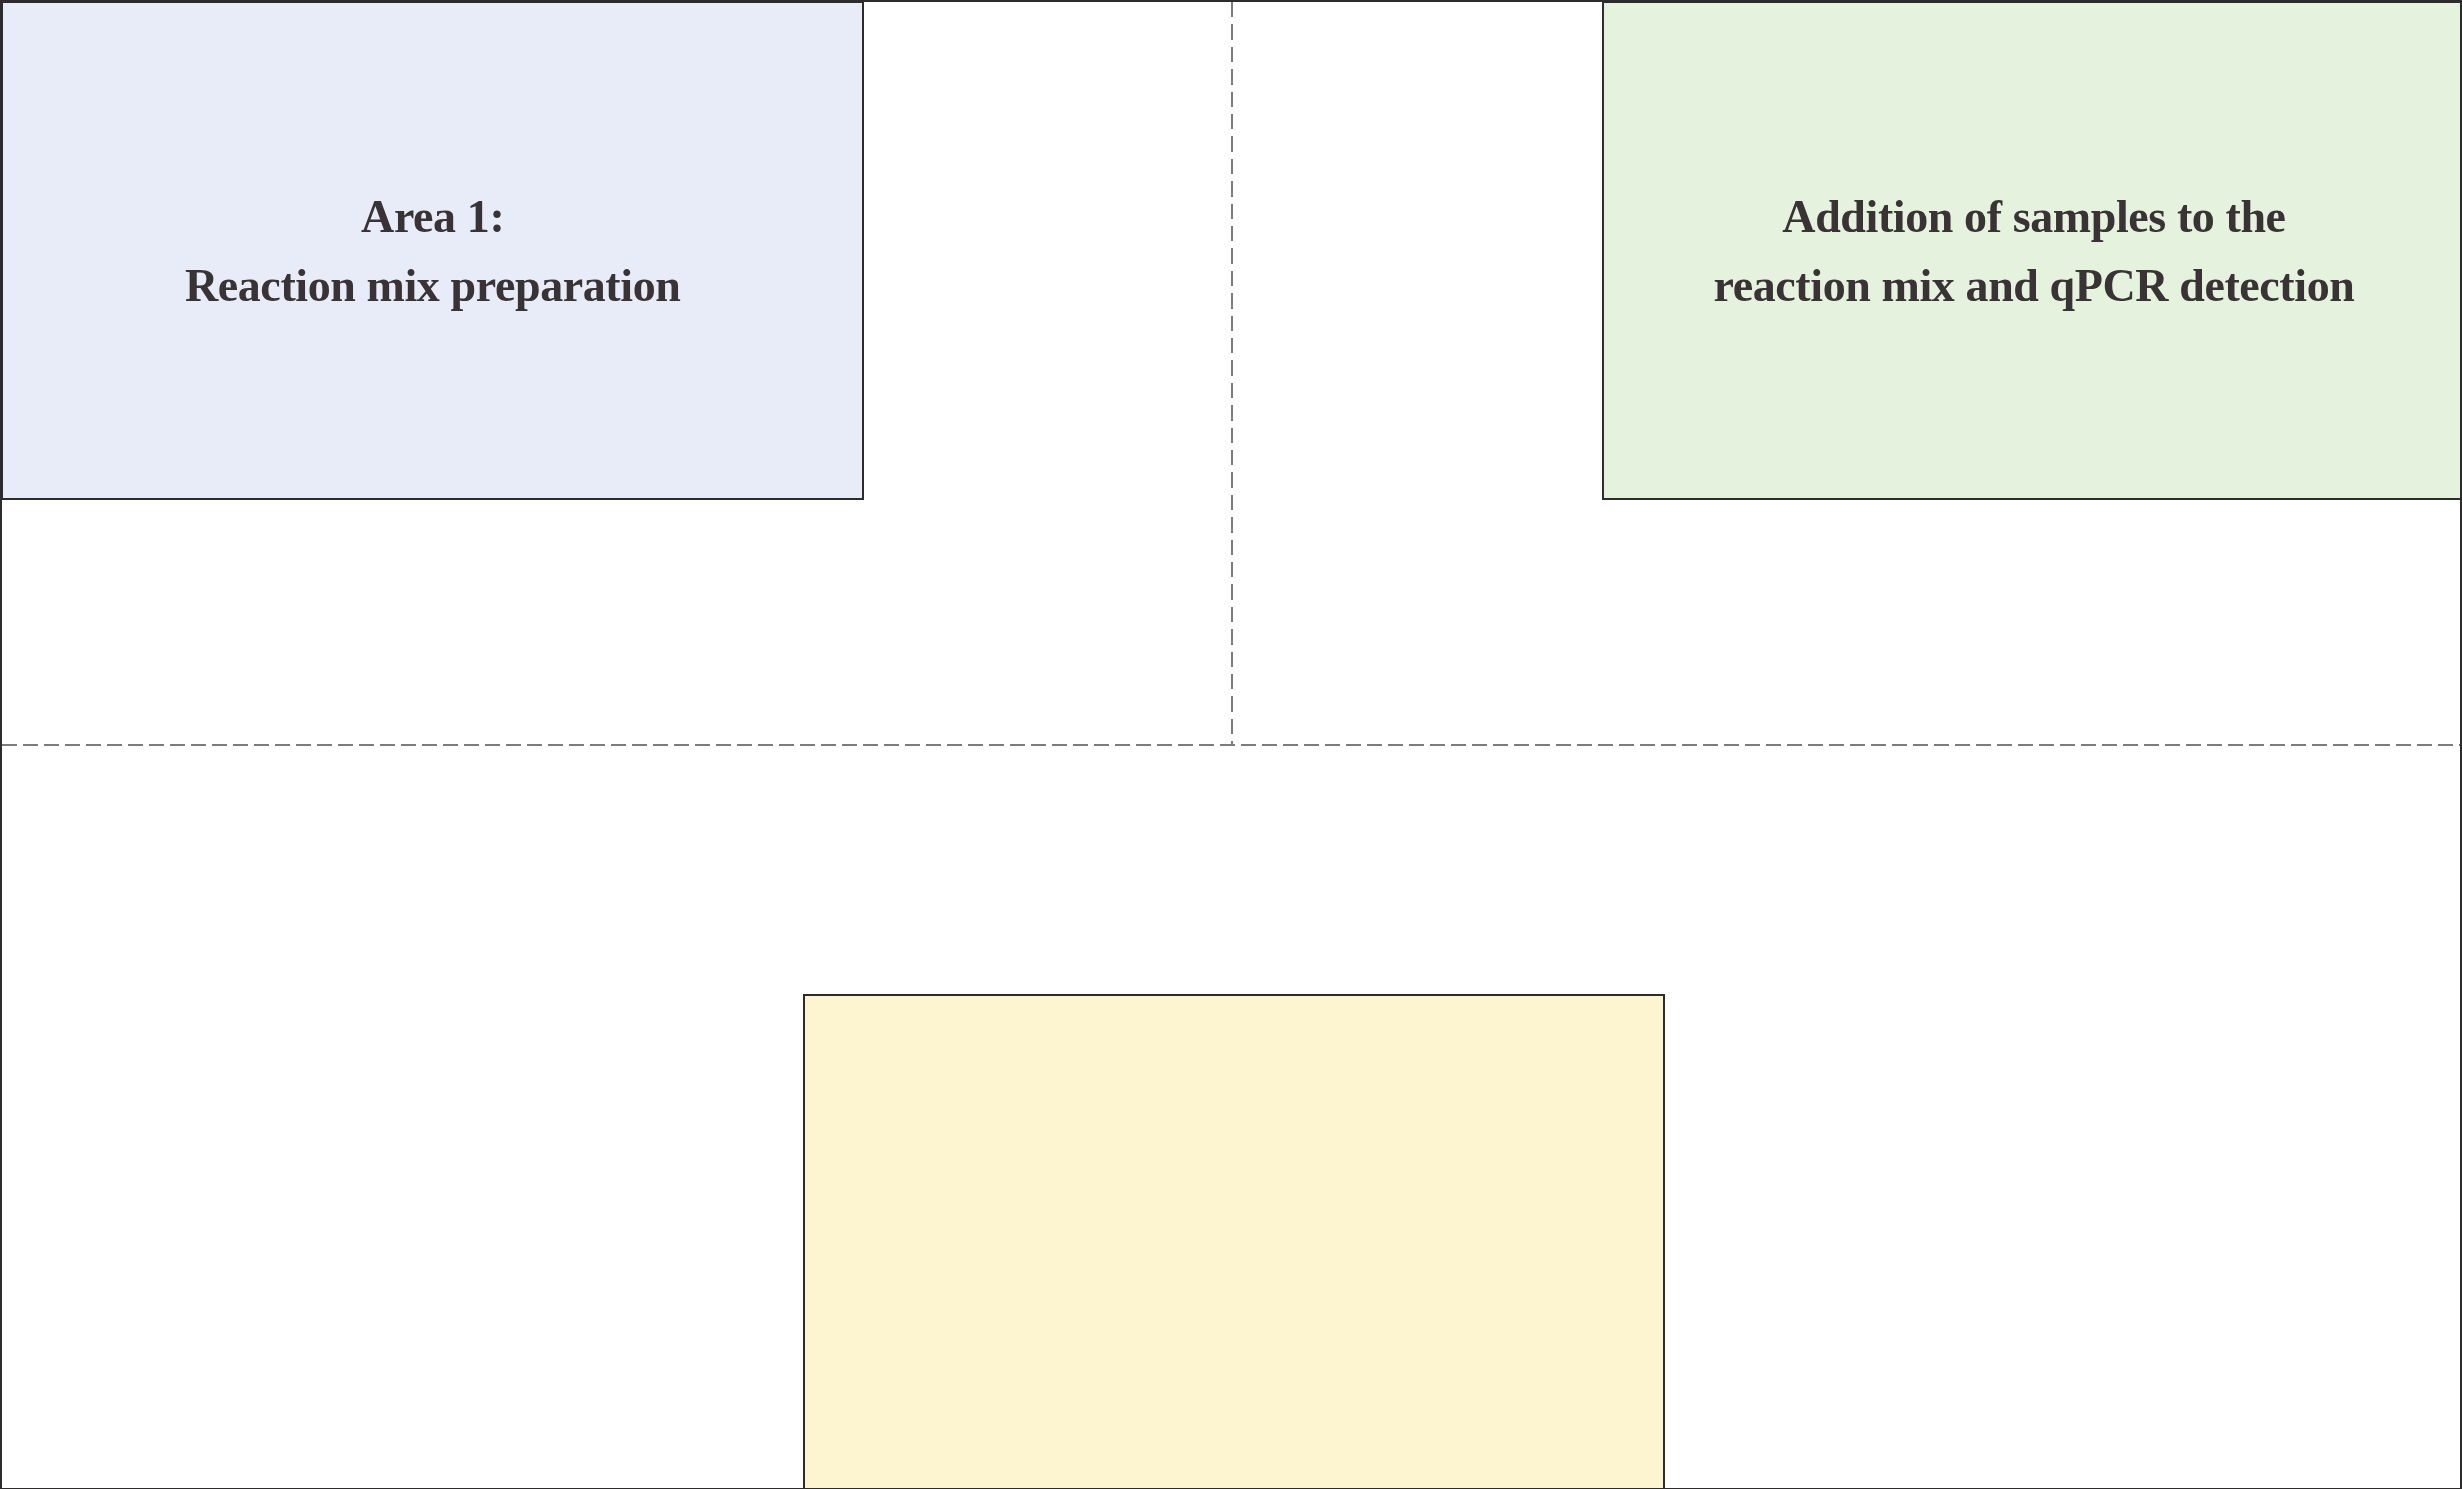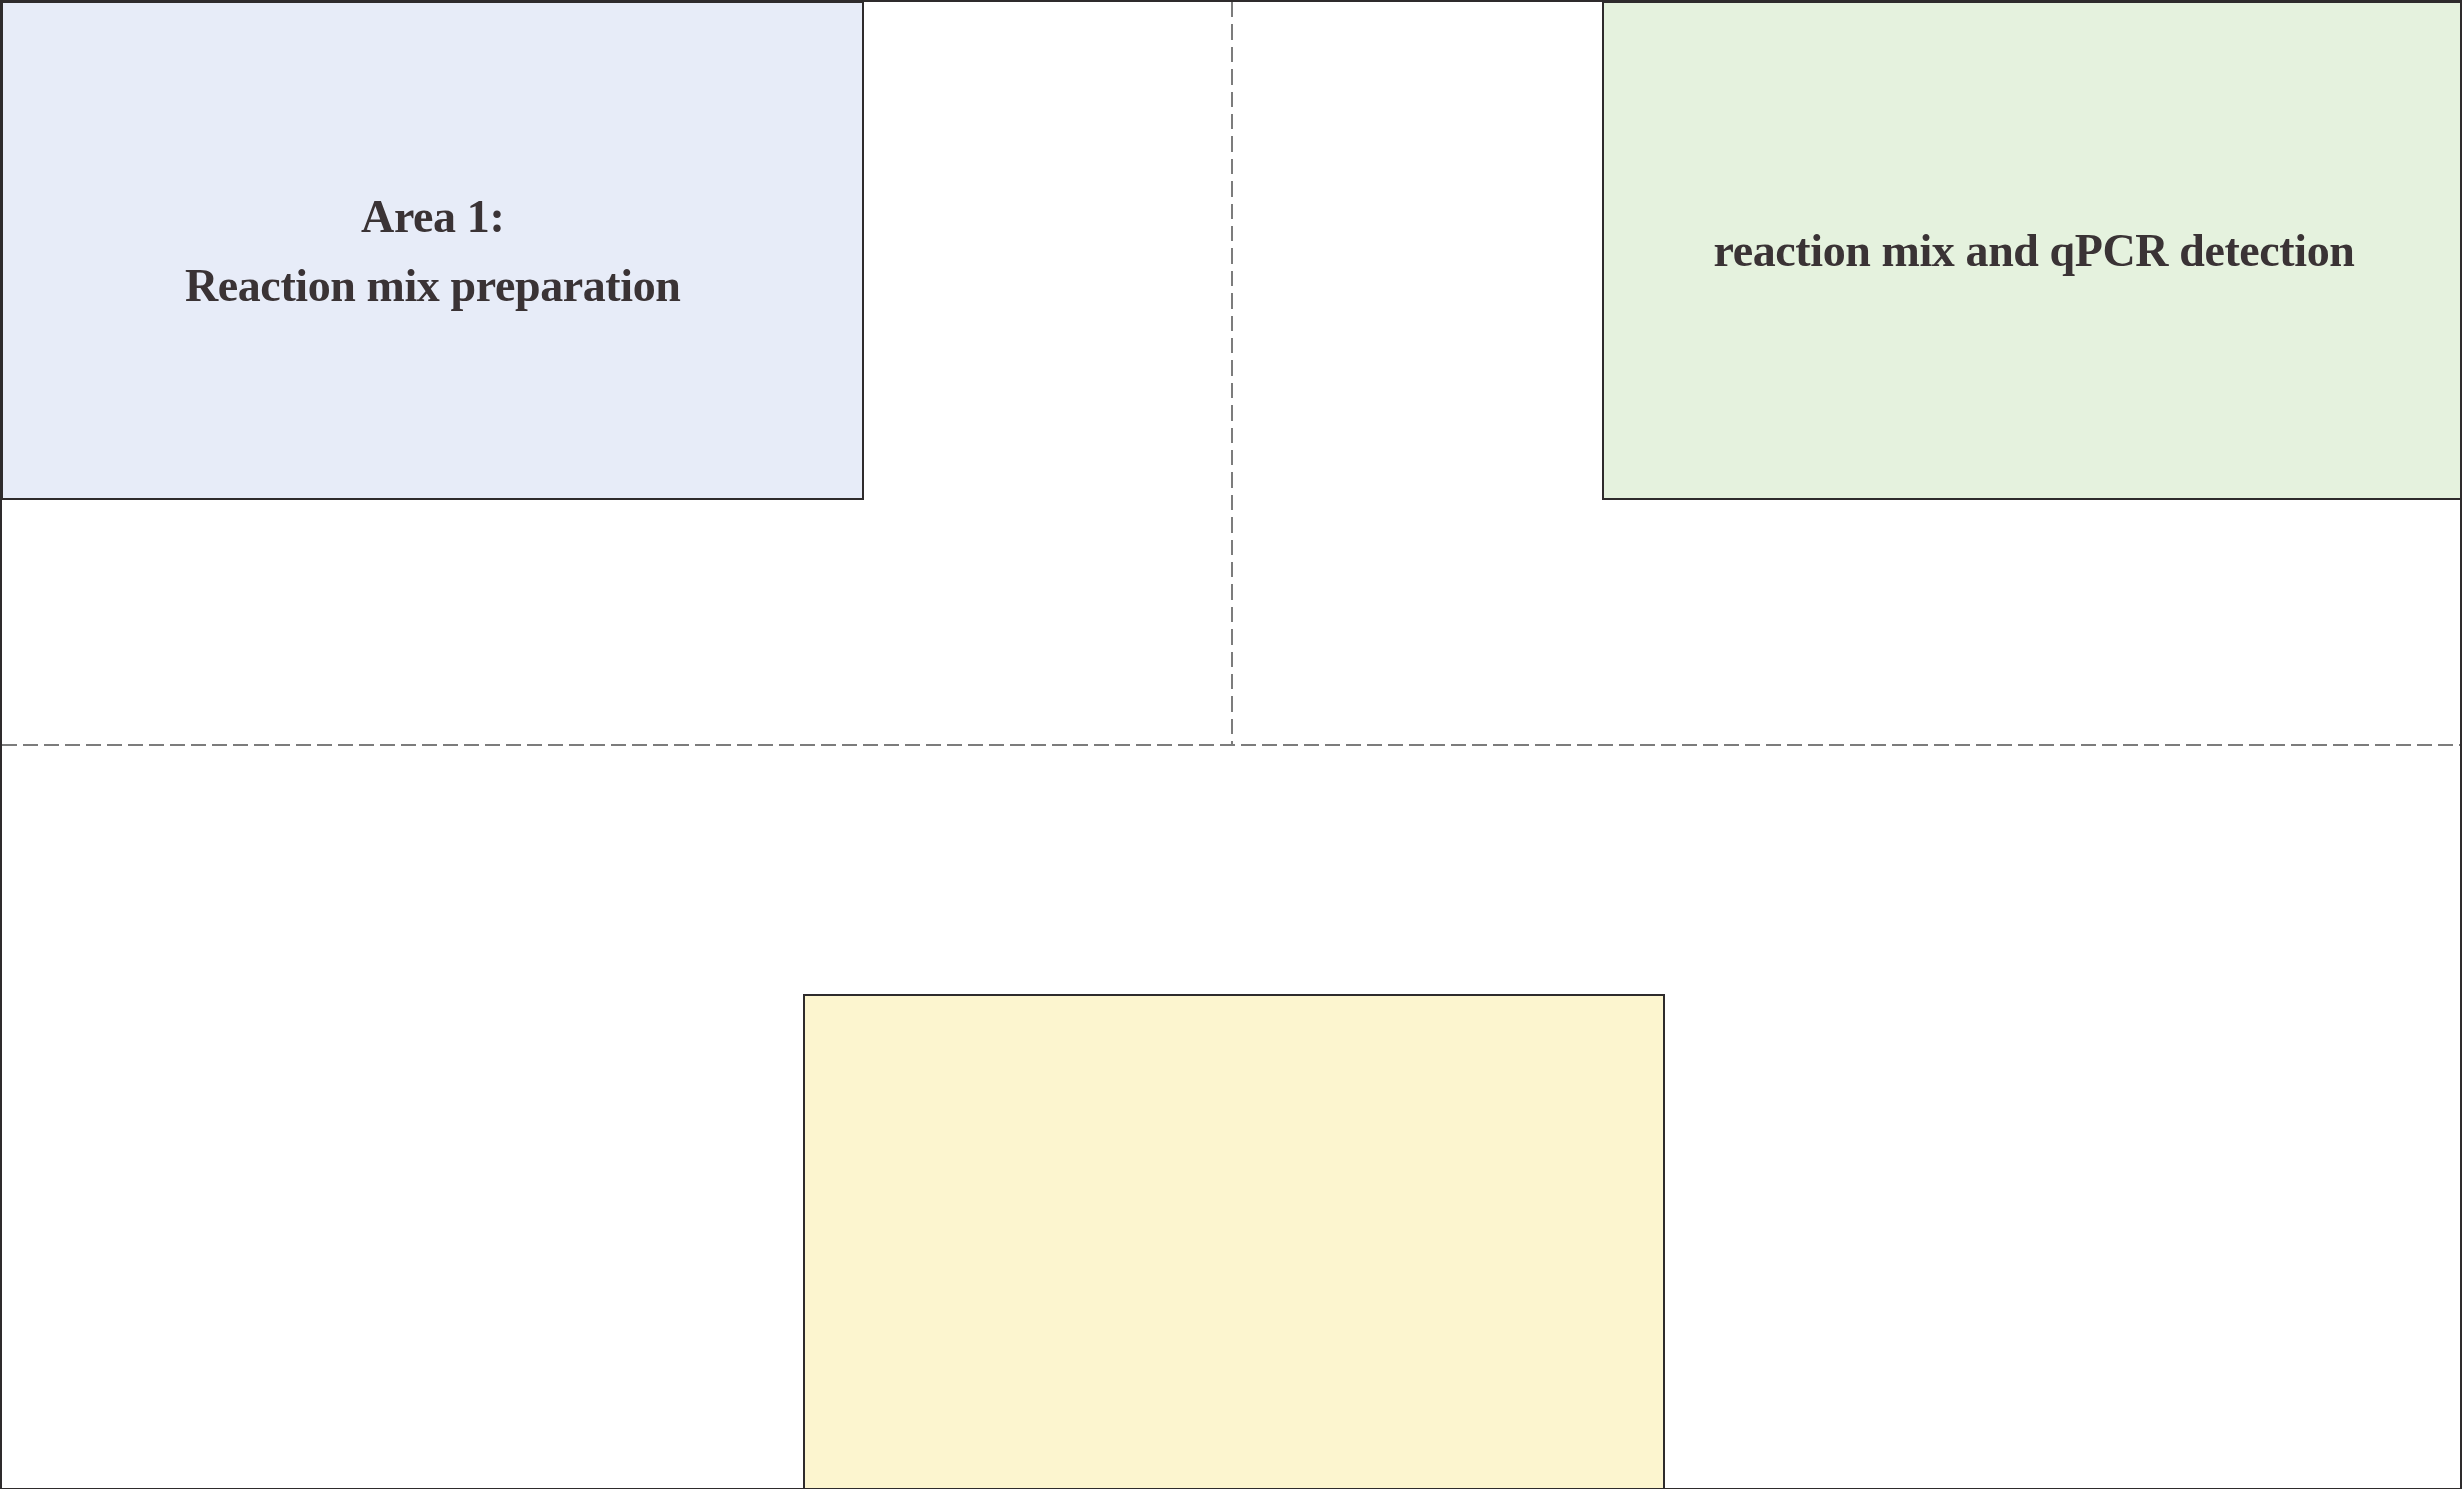--- a/index.html
+++ b/index.html
@@ -73,20 +73,21 @@
 
   <div class="area area1" style="background-color: rgb(231, 236, 248);">
     <div class="area-label">
       <span class="line">Area 1:</span>
       <span class="line">Reaction mix preparation</span>
     </div>
   </div>
 
   <div class="area area3" style="background-color: rgb(229, 242, 222);">
     <div class="area-label">
+      <span class="line">Addition of samples to the</span>
       <span class="line">reaction mix and qPCR detection</span>
     </div>
   </div>
 
   <div class="area area2" style="background-color: rgb(252, 245, 207);">
     <div class="area-label">
     </div>
   </div>
 
   <div class="divider-v"></div>

